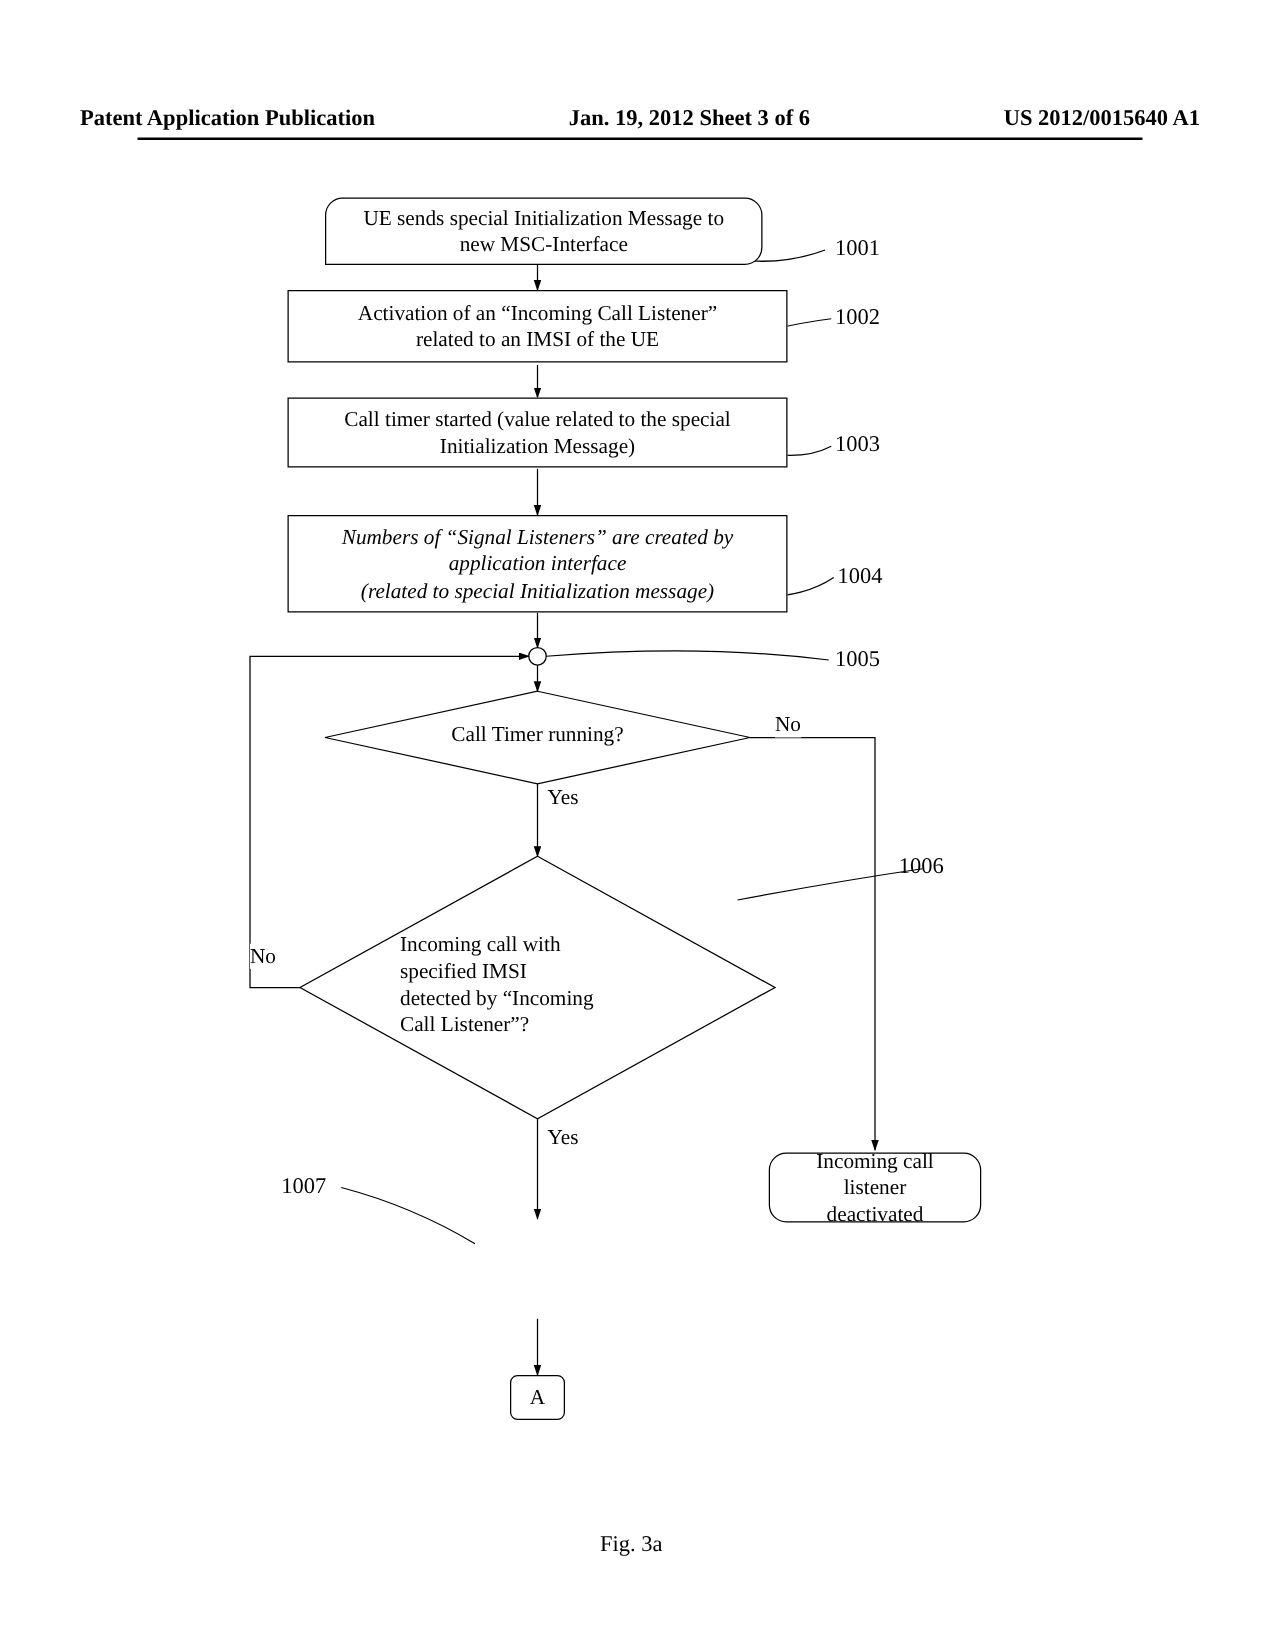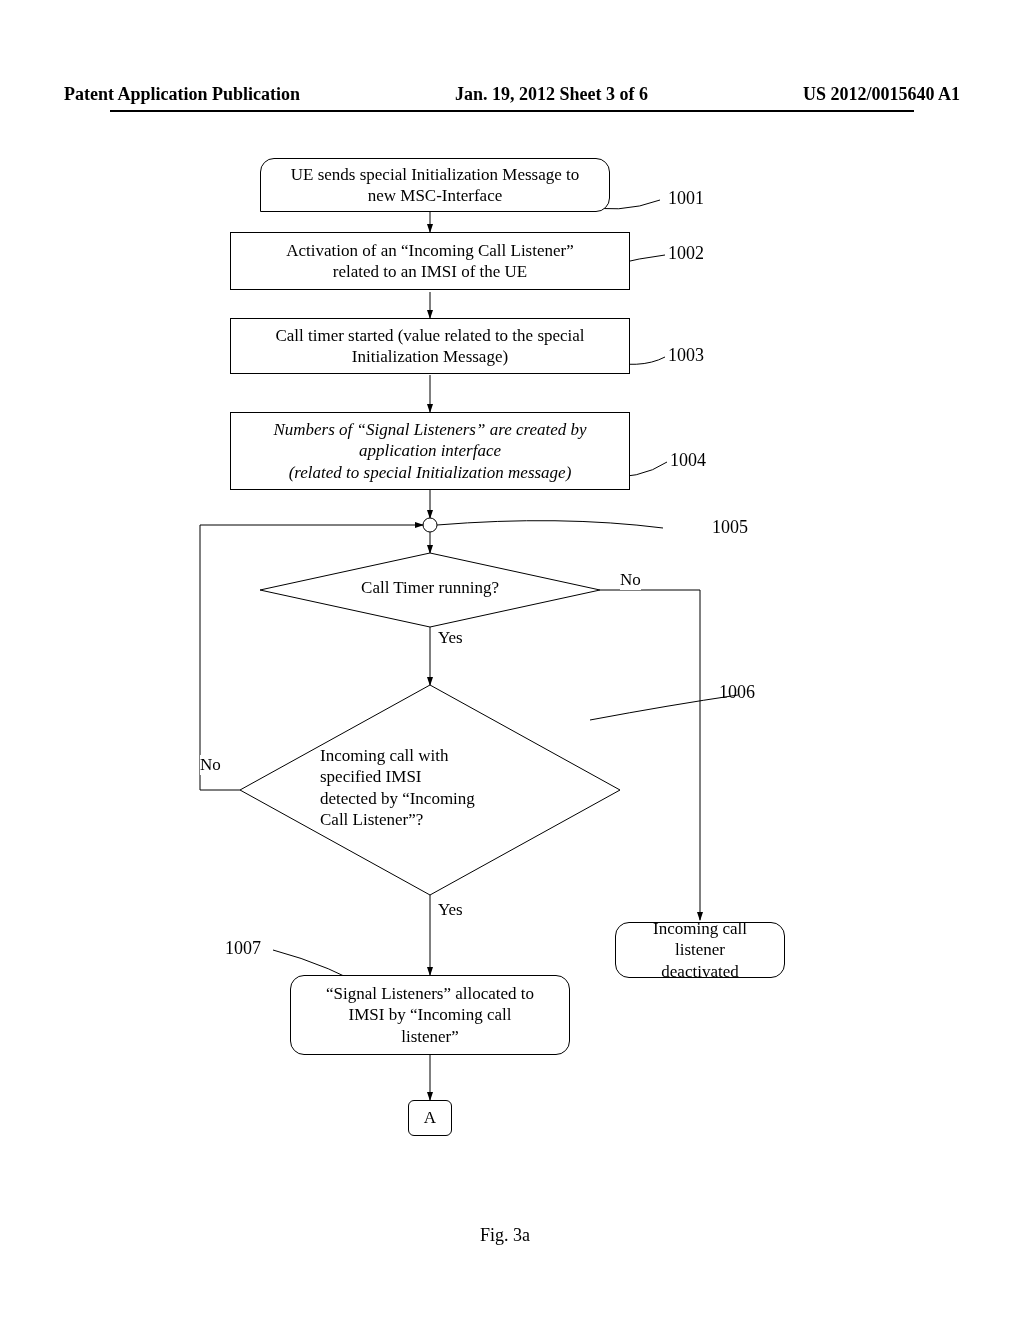--- a/index.html
+++ b/index.html
@@ -159,33 +159,28 @@
     <div class="label" style="left:620px; top:420px;">No</div>
     <div class="label" style="left:438px; top:478px;">Yes</div>
     <div class="label" style="left:200px; top:605px;">No</div>
     <div class="label" style="left:438px; top:750px;">Yes</div>
 
     <div class="box rounded" style="left:615px; top:772px; width:170px; height:56px;">
       <span style="white-space:pre-line">Incoming call
 listener deactivated</span>
     </div>
 
-    <div class="box rounded" style="left:290px; top:825px; width:280px; height:80px;">
-      <span style="white-space:pre-line">“Signal Listeners” allocated to
-IMSI by “Incoming call
-listener”</span>
-    </div>
 
     <div class="box" style="left:408px; top:950px; width:44px; height:36px; border-radius:6px;">
       <span>A</span>
     </div>
 
     <div class="ref" style="left:668px; top:38px;">1001</div>
     <div class="ref" style="left:668px; top:93px;">1002</div>
     <div class="ref" style="left:668px; top:195px;">1003</div>
     <div class="ref" style="left:670px; top:300px;">1004</div>
-    <div class="ref" style="left:668px; top:367px;margin-left:44px;">1005</div>
+    <div class="ref" style="left:668px; top:367px;">1005</div>
     <div class="ref" style="left:719px; top:532px;">1006</div>
     <div class="ref" style="left:225px; top:788px;">1007</div>
   </div>
 
   <div class="fig-caption" style="left:480px; top:1225px;">Fig. 3a</div>
 </div>
 
 </body></html>

